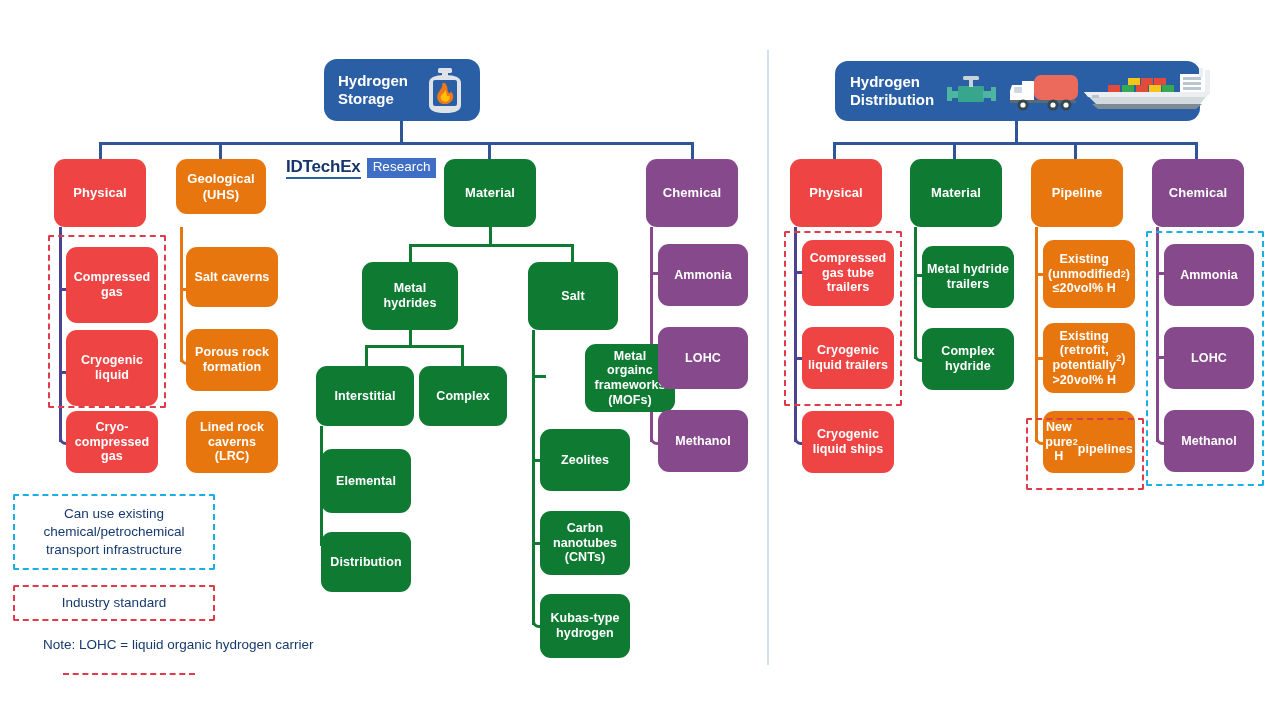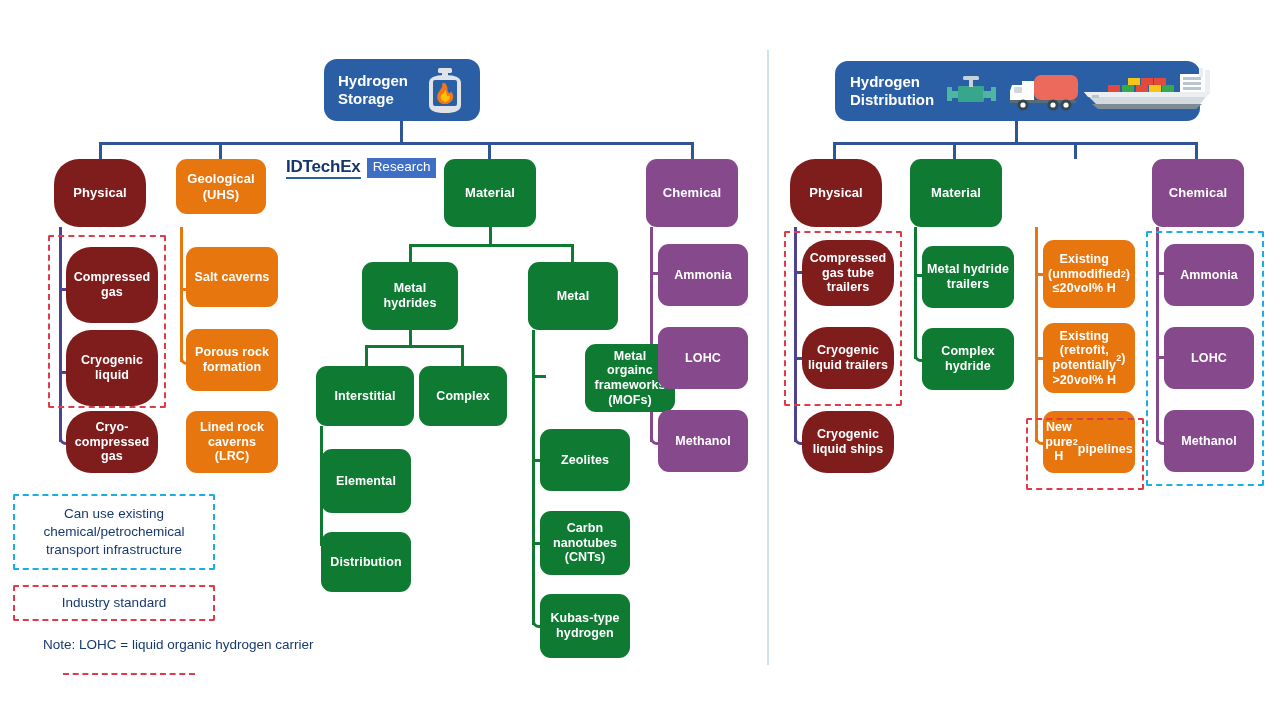--- a/index.html
+++ b/index.html
@@ -25,21 +25,21 @@
   .elbow.chem{border-color:#85498c;}
 
   
   .node{
     position:absolute;border-radius:11px;color:#ffffff;
     display:flex;align-items:center;justify-content:center;
     text-align:center;font-weight:bold;line-height:1.18;
     box-sizing:border-box;padding:3px 5px;letter-spacing:.1px;
     z-index:5;
   }
-  .n-purple{background:#7f1d1d;border-radius:25px;}
+  .n-purple{background:#ef4444;}
   .n-orange{background:#e8760e;}
   .n-green{background:#0f7a32;}
   .n-chem{background:#85498c;}
 
   
   .header-box{
     position:absolute;background:#2a5fa5;border-radius:13px;z-index:6;
     display:flex;align-items:center;box-sizing:border-box;
   }
   .header-title{
@@ -146,21 +146,21 @@
 caverns (LRC)</div>
 
   <div class="node n-green" style="left:444px;top:159px;width:92px;height:68px;font-size:13px;">Material</div>
 
   <div class="ln green" style="left:489px;top:227px;width:3px;height:19px;"></div>
   <div class="ln green" style="left:409px;top:244px;width:165px;height:3px;"></div>
   <div class="ln green" style="left:409px;top:244px;width:3px;height:20px;"></div>
   <div class="ln green" style="left:571px;top:244px;width:3px;height:20px;"></div>
 
   <div class="node n-green" style="left:362px;top:262px;width:96px;height:68px;font-size:12.5px;">Metal hydrides</div>
-  <div class="node n-green" style="left:528px;top:262px;width:90px;height:68px;font-size:12.5px;">Metal</div>
+  <div class="node n-green" style="left:528px;top:262px;width:90px;height:68px;font-size:12.5px;">Salt</div>
 
   <div class="ln green" style="left:409px;top:330px;width:3px;height:16px;"></div>
   <div class="ln green" style="left:365px;top:345px;width:99px;height:3px;"></div>
   <div class="ln green" style="left:365px;top:345px;width:3px;height:21px;"></div>
   <div class="ln green" style="left:461px;top:345px;width:3px;height:21px;"></div>
 
   <div class="node n-green" style="left:316px;top:366px;width:98px;height:60px;font-size:12.5px;">Interstitial</div>
   <div class="node n-green" style="left:419px;top:366px;width:88px;height:60px;font-size:12.5px;">Complex</div>
 
   <div class="ln green" style="left:320px;top:426px;width:3px;height:120px;"></div>
@@ -293,20 +293,21 @@
 
   <div class="ln green" style="left:914px;top:227px;width:3px;height:132px;"></div>
   <div class="elbow green" style="left:914px;top:341px;width:14px;height:18px;border-width:0 0 3px 3px;border-radius:0 0 0 7px;"></div>
   <div class="ln green" style="left:914px;top:274px;width:14px;height:3px;"></div>
 
   <div class="node n-green" style="left:922px;top:246px;width:92px;height:62px;font-size:12.5px;white-space:pre-line;">Metal hydride
 trailers</div>
   <div class="node n-green" style="left:922px;top:328px;width:92px;height:62px;font-size:12.5px;white-space:pre-line;">Complex
 hydride</div>
 
+  <div class="node n-orange" style="left:1031px;top:159px;width:92px;height:68px;font-size:13px;">Pipeline</div>
 
   <div class="ln orange" style="left:1035px;top:227px;width:3px;height:215px;"></div>
   <div class="elbow orange" style="left:1035px;top:424px;width:14px;height:18px;border-width:0 0 3px 3px;border-radius:0 0 0 7px;"></div>
   <div class="ln orange" style="left:1035px;top:273px;width:14px;height:3px;"></div>
   <div class="ln orange" style="left:1035px;top:357px;width:14px;height:3px;"></div>
 
   <div class="node n-orange" style="left:1043px;top:240px;width:92px;height:68px;font-size:12.5px;">Existing<br>(unmodified<br>≤20vol% H<span class="sub">2</span>)</div>
   <div class="node n-orange" style="left:1043px;top:323px;width:92px;height:70px;font-size:12.5px;">Existing<br>(retrofit,<br>potentially<br>&gt;20vol% H<span class="sub">2</span>)</div>
   <div class="node n-orange" style="left:1043px;top:411px;width:92px;height:62px;font-size:12.5px;">New pure H<span class="sub">2</span><br>pipelines</div>
 

